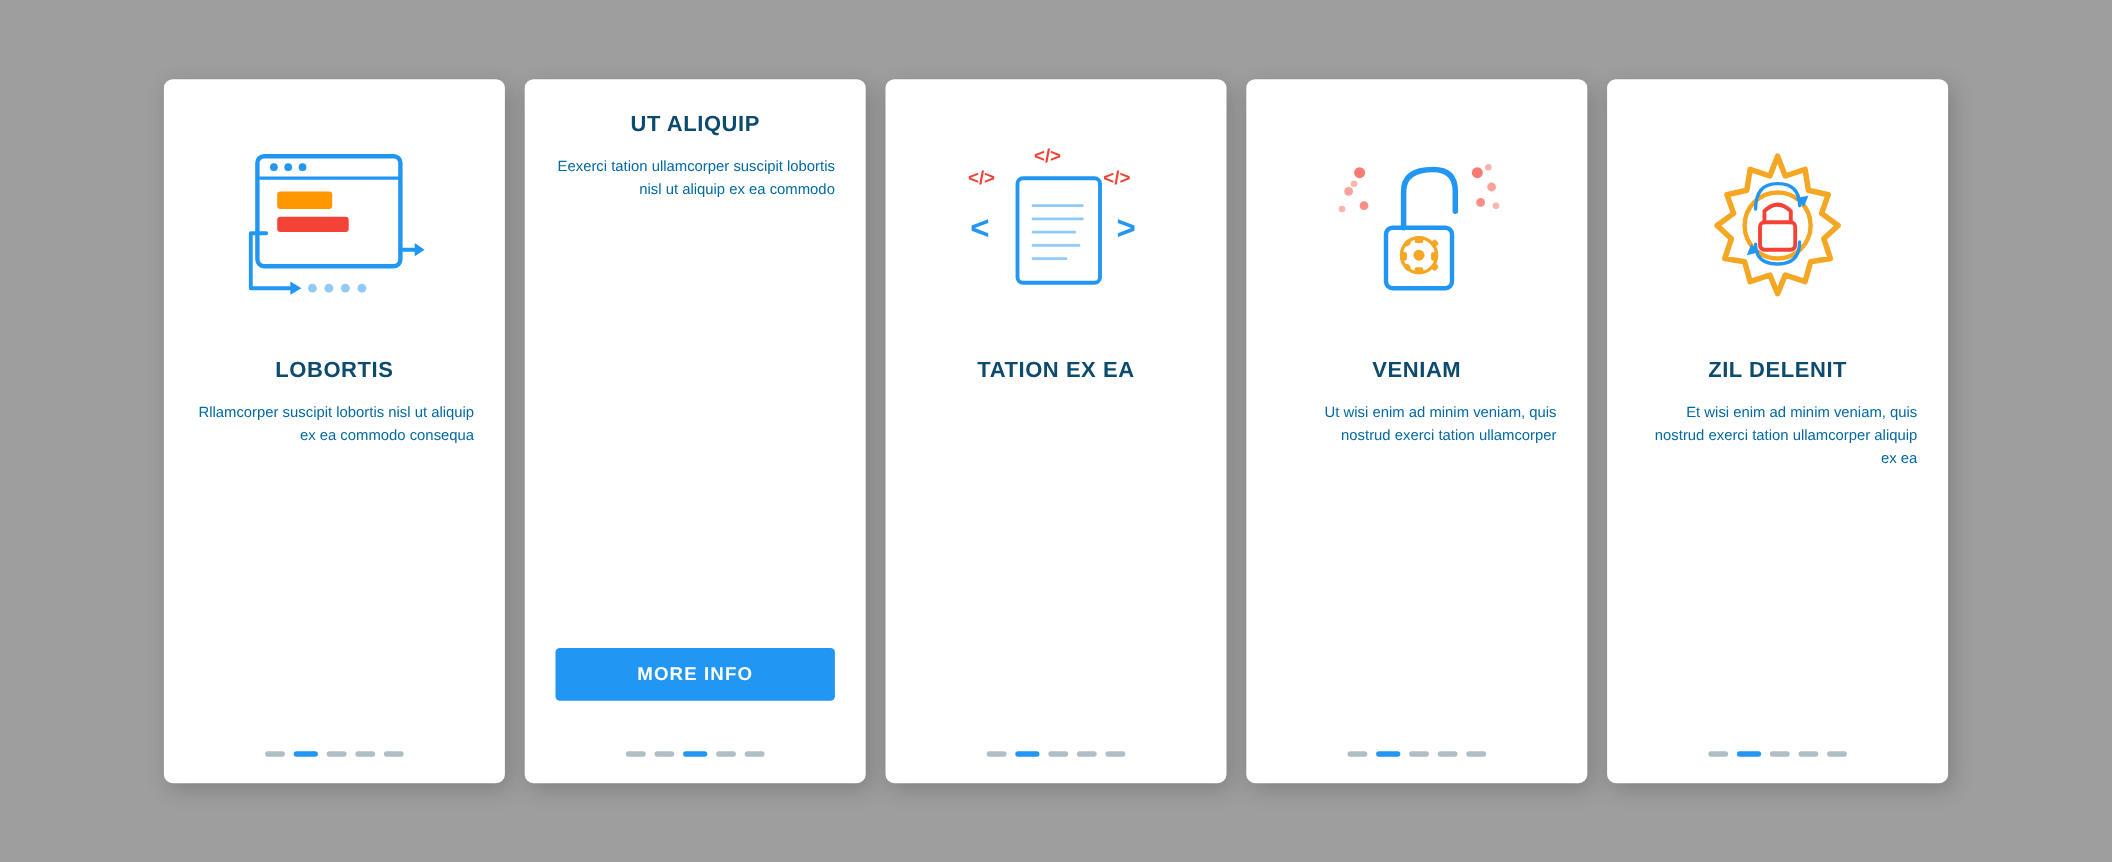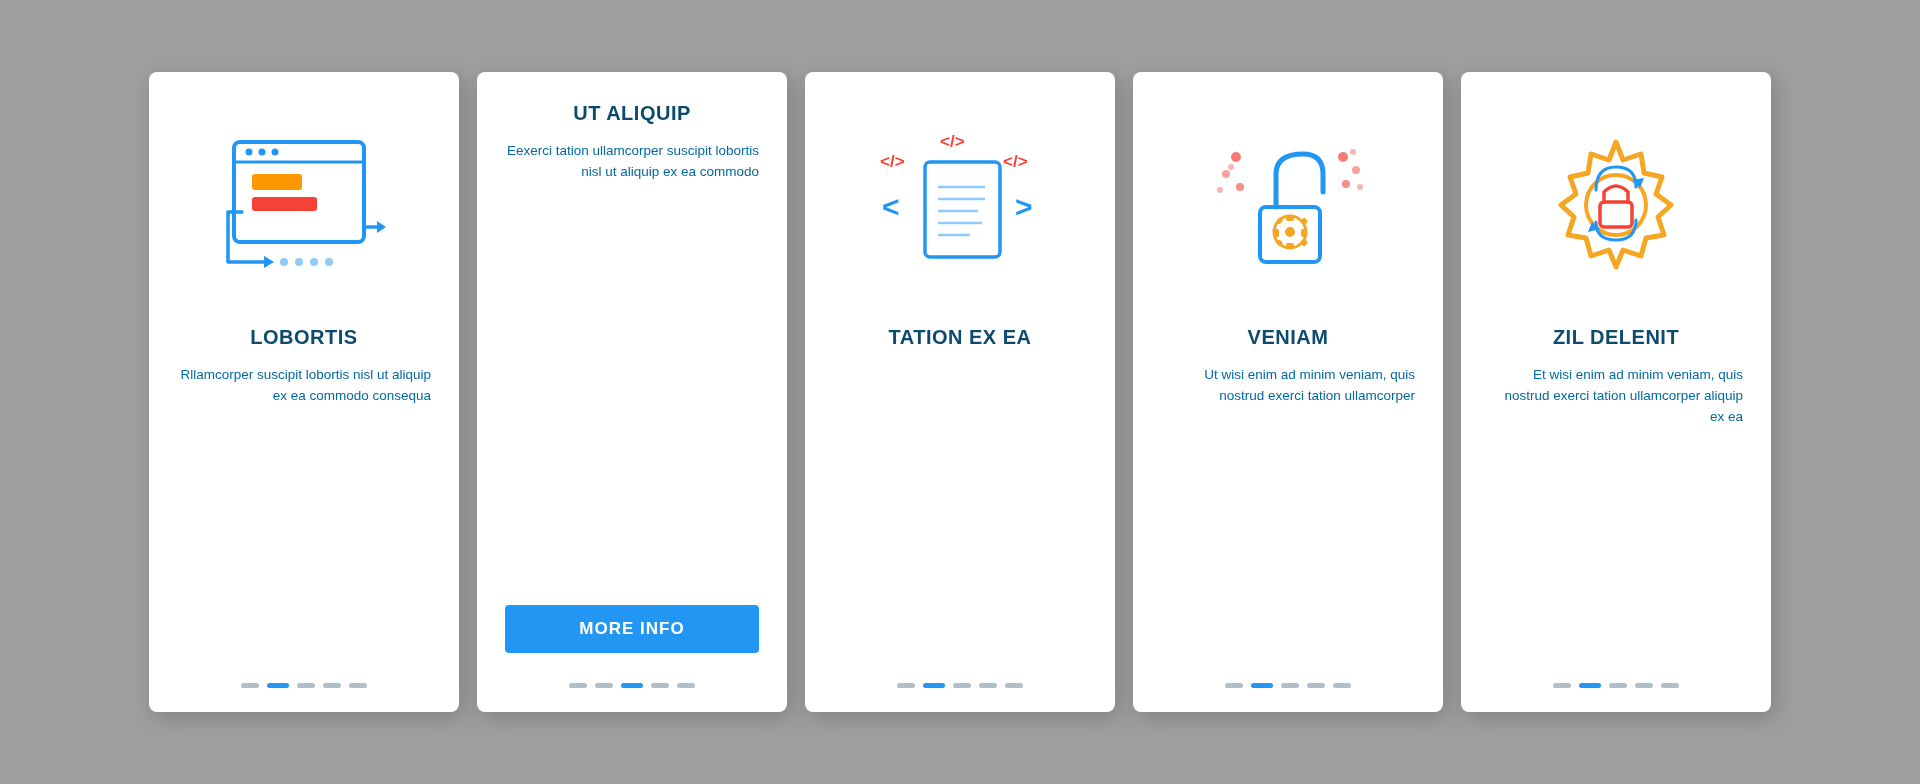--- a/index.html
+++ b/index.html
@@ -61,21 +61,21 @@
       background: #2196f3;
       color: #fff;
       border: none;
       border-radius: 4px;
       padding: 14px 20px;
       font-size: 17px;
       font-weight: 700;
       cursor: pointer;
       letter-spacing: 1px;
       width: 100%;
-      margin-bottom: 20px;
+      margin-bottom: 36px;
     }
     .dots-row {
       display: flex;
       gap: 8px;
       align-items: center;
       justify-content: center;
       margin-top: auto;
       padding-top: 10px;
     }
     .dot {

